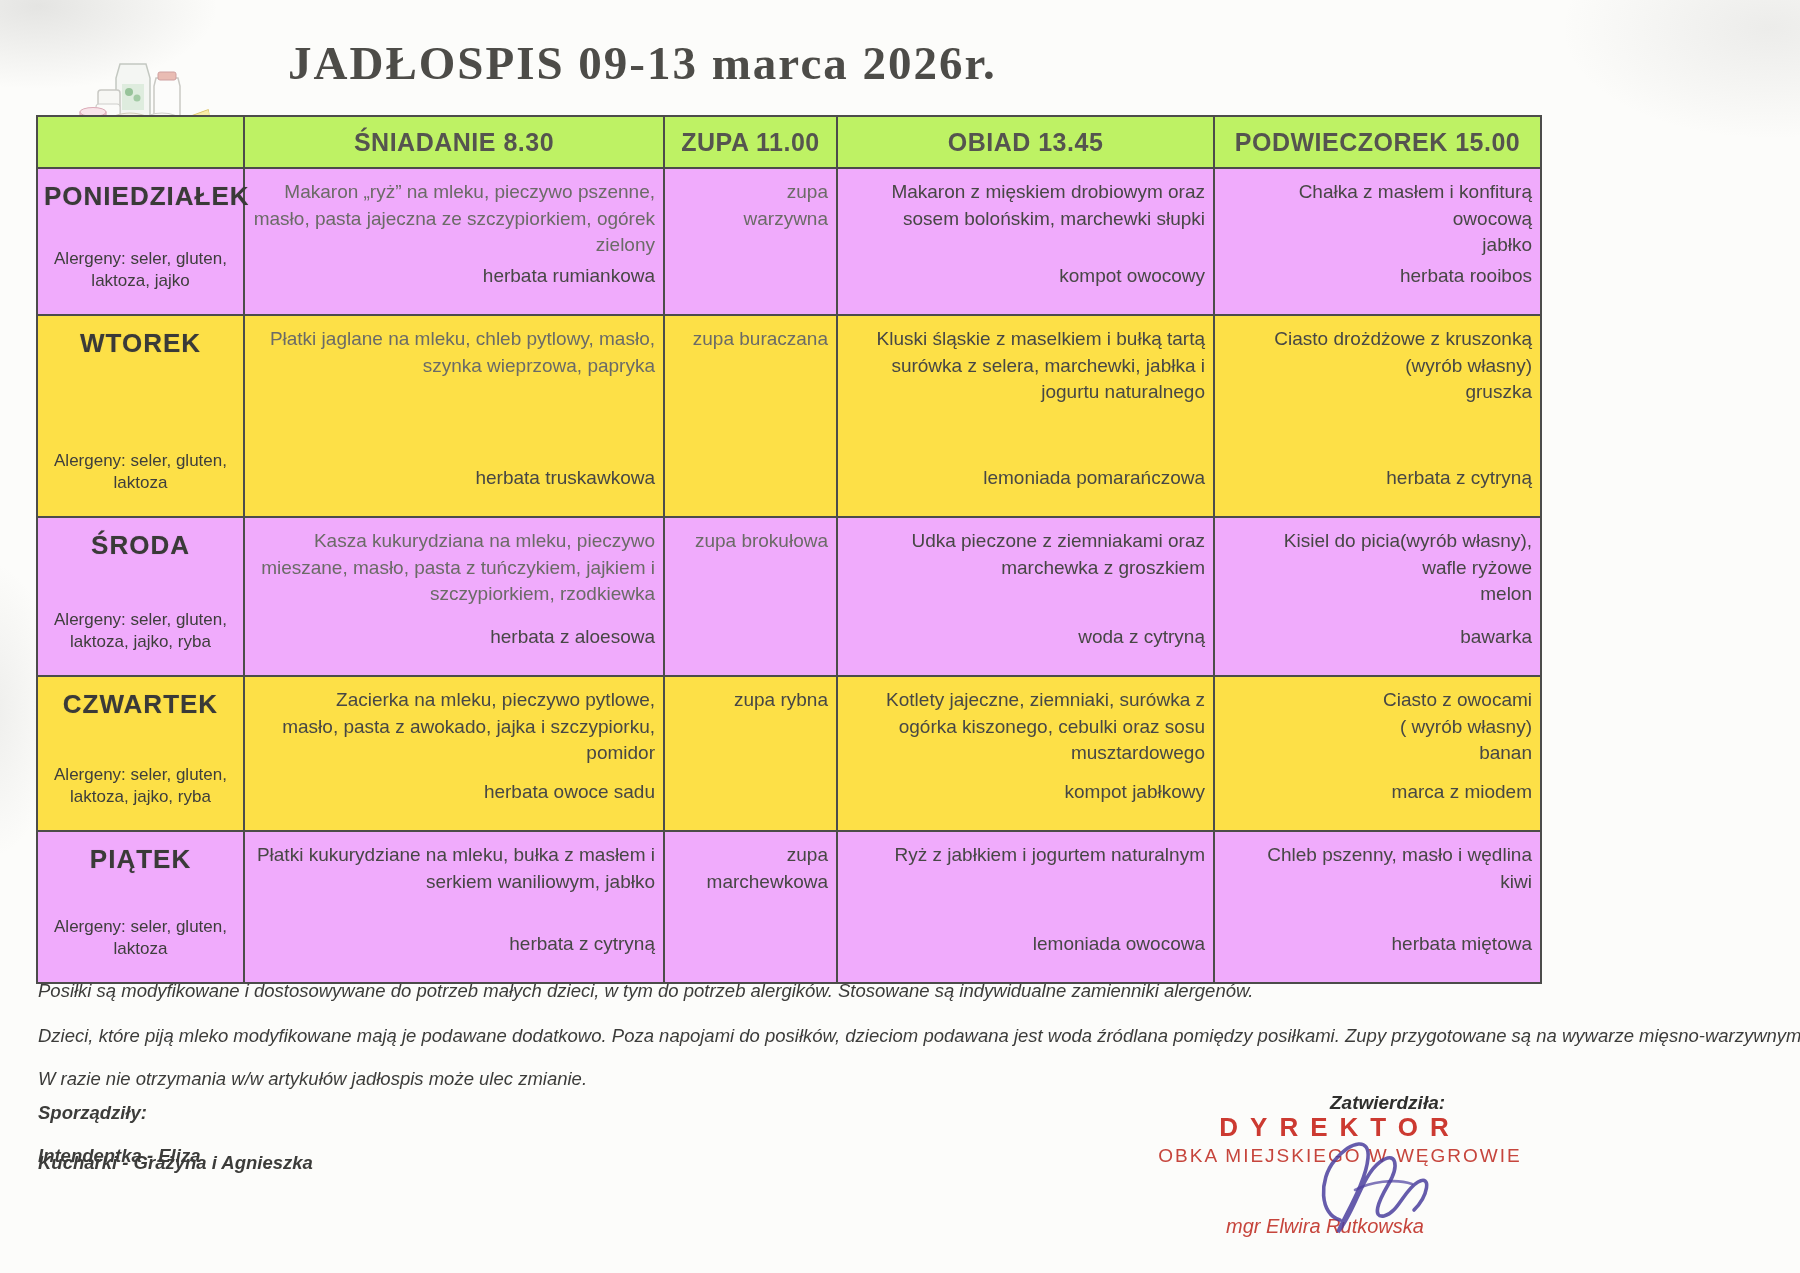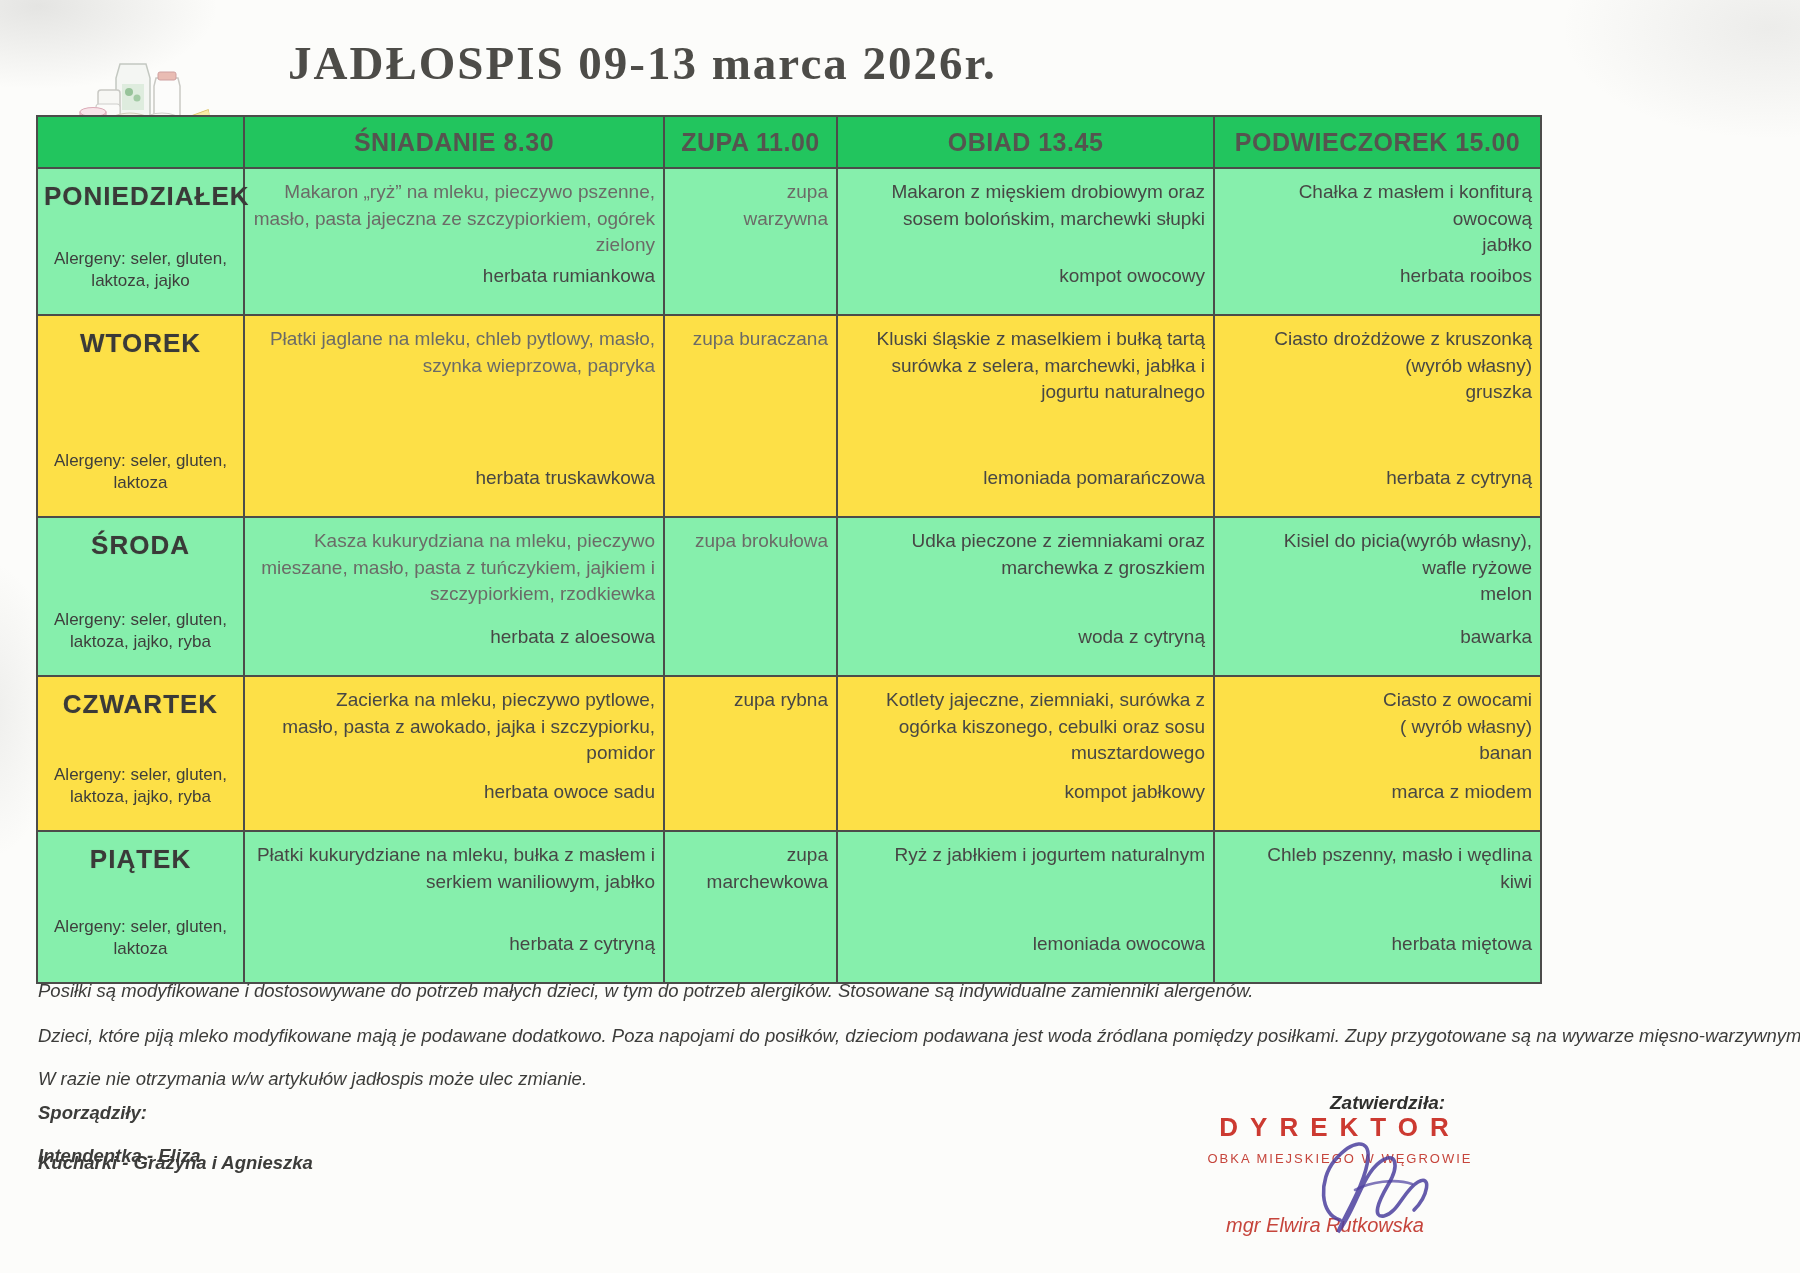--- a/index.html
+++ b/index.html
@@ -25,25 +25,25 @@
   .illustration{position:absolute;left:58px;top:46px;}
 
   table.menu{
     position:absolute;left:36px;top:115px;
     border-collapse:collapse;table-layout:fixed;
     width:1504px;
   }
   table.menu td{
     border:2px solid #4c4c4a;
     vertical-align:top;padding:0;
-    background:#86efac;
+    background:#f0abfc;
   }
   td.noborder{border:none;background:transparent;}
   tr.hl td{background:#fde047;}
-  tr.hdr td{background:#22c55e;height:50px;vertical-align:middle;text-align:center;}
+  tr.hdr td{background:#bef264;height:50px;vertical-align:middle;text-align:center;}
   .hdr-label{font-weight:bold;font-size:25px;color:#55544f;letter-spacing:.5px;}
 
   tr.r0 td{height:145px;} tr.r1 td{height:200px;} tr.r2 td{height:157px;}
   tr.r3 td{height:153px;} tr.r4 td{height:150px;}
 
   .cell-flex{display:flex;flex-direction:column;justify-content:space-between;height:100%;box-sizing:border-box;padding:10px 8px 27px;text-align:right;}
   .day-flex{display:flex;flex-direction:column;justify-content:space-between;height:100%;box-sizing:border-box;padding:12px 6px 22px;text-align:center;}
   .day-name{font-weight:bold;font-size:26px;letter-spacing:1px;color:#39393б;color:#3a3a38;text-shadow:0 0 1px rgba(60,60,60,.35);}
   .allergens{font-size:17px;line-height:1.3;color:#3e3e3c;white-space:pre-line;}
   .cell-main{font-size:19px;line-height:1.4;white-space:pre-line;color:#474745;}
@@ -51,21 +51,21 @@
   .cell-drink{font-size:19px;color:#474745;white-space:pre-line;}
 
   .note{position:absolute;left:38px;font-style:italic;font-size:18.5px;color:#3c3c3a;white-space:nowrap;}
   .note.b{font-weight:bold;}
   .n0{top:980px;} .n1{top:1025px;} .n2{top:1068px;}
   .n3{top:1102px;} .n4{top:1145px;} .n5{top:1152px;}
 
   .approved-label{position:absolute;left:1330px;top:1092px;font-weight:bold;font-style:italic;font-size:19px;color:#2f2f2d;}
   .stamp{position:absolute;left:1120px;top:1112px;width:440px;text-align:center;}
   .stamp-line1{font-size:26px;font-weight:bold;letter-spacing:12px;color:#cc3a31;font-family:"Liberation Sans",sans-serif;}
-  .stamp-line2{font-size:13px;letter-spacing:2px;color:#c6453c;margin-top:8px;}
+  .stamp-line2{font-size:19px;letter-spacing:2px;color:#c6453c;margin-top:2px;}
   .stamp-line3{font-size:20px;font-style:italic;color:#c6453c;margin-top:48px;text-align:center;margin-left:-30px;}
   .signature{position:absolute;left:1300px;top:1120px;}
 </style>
 </head>
 <body>
 
 <div class="page">
 
   <div class="smudge tl"></div>
   <div class="smudge tr"></div>

